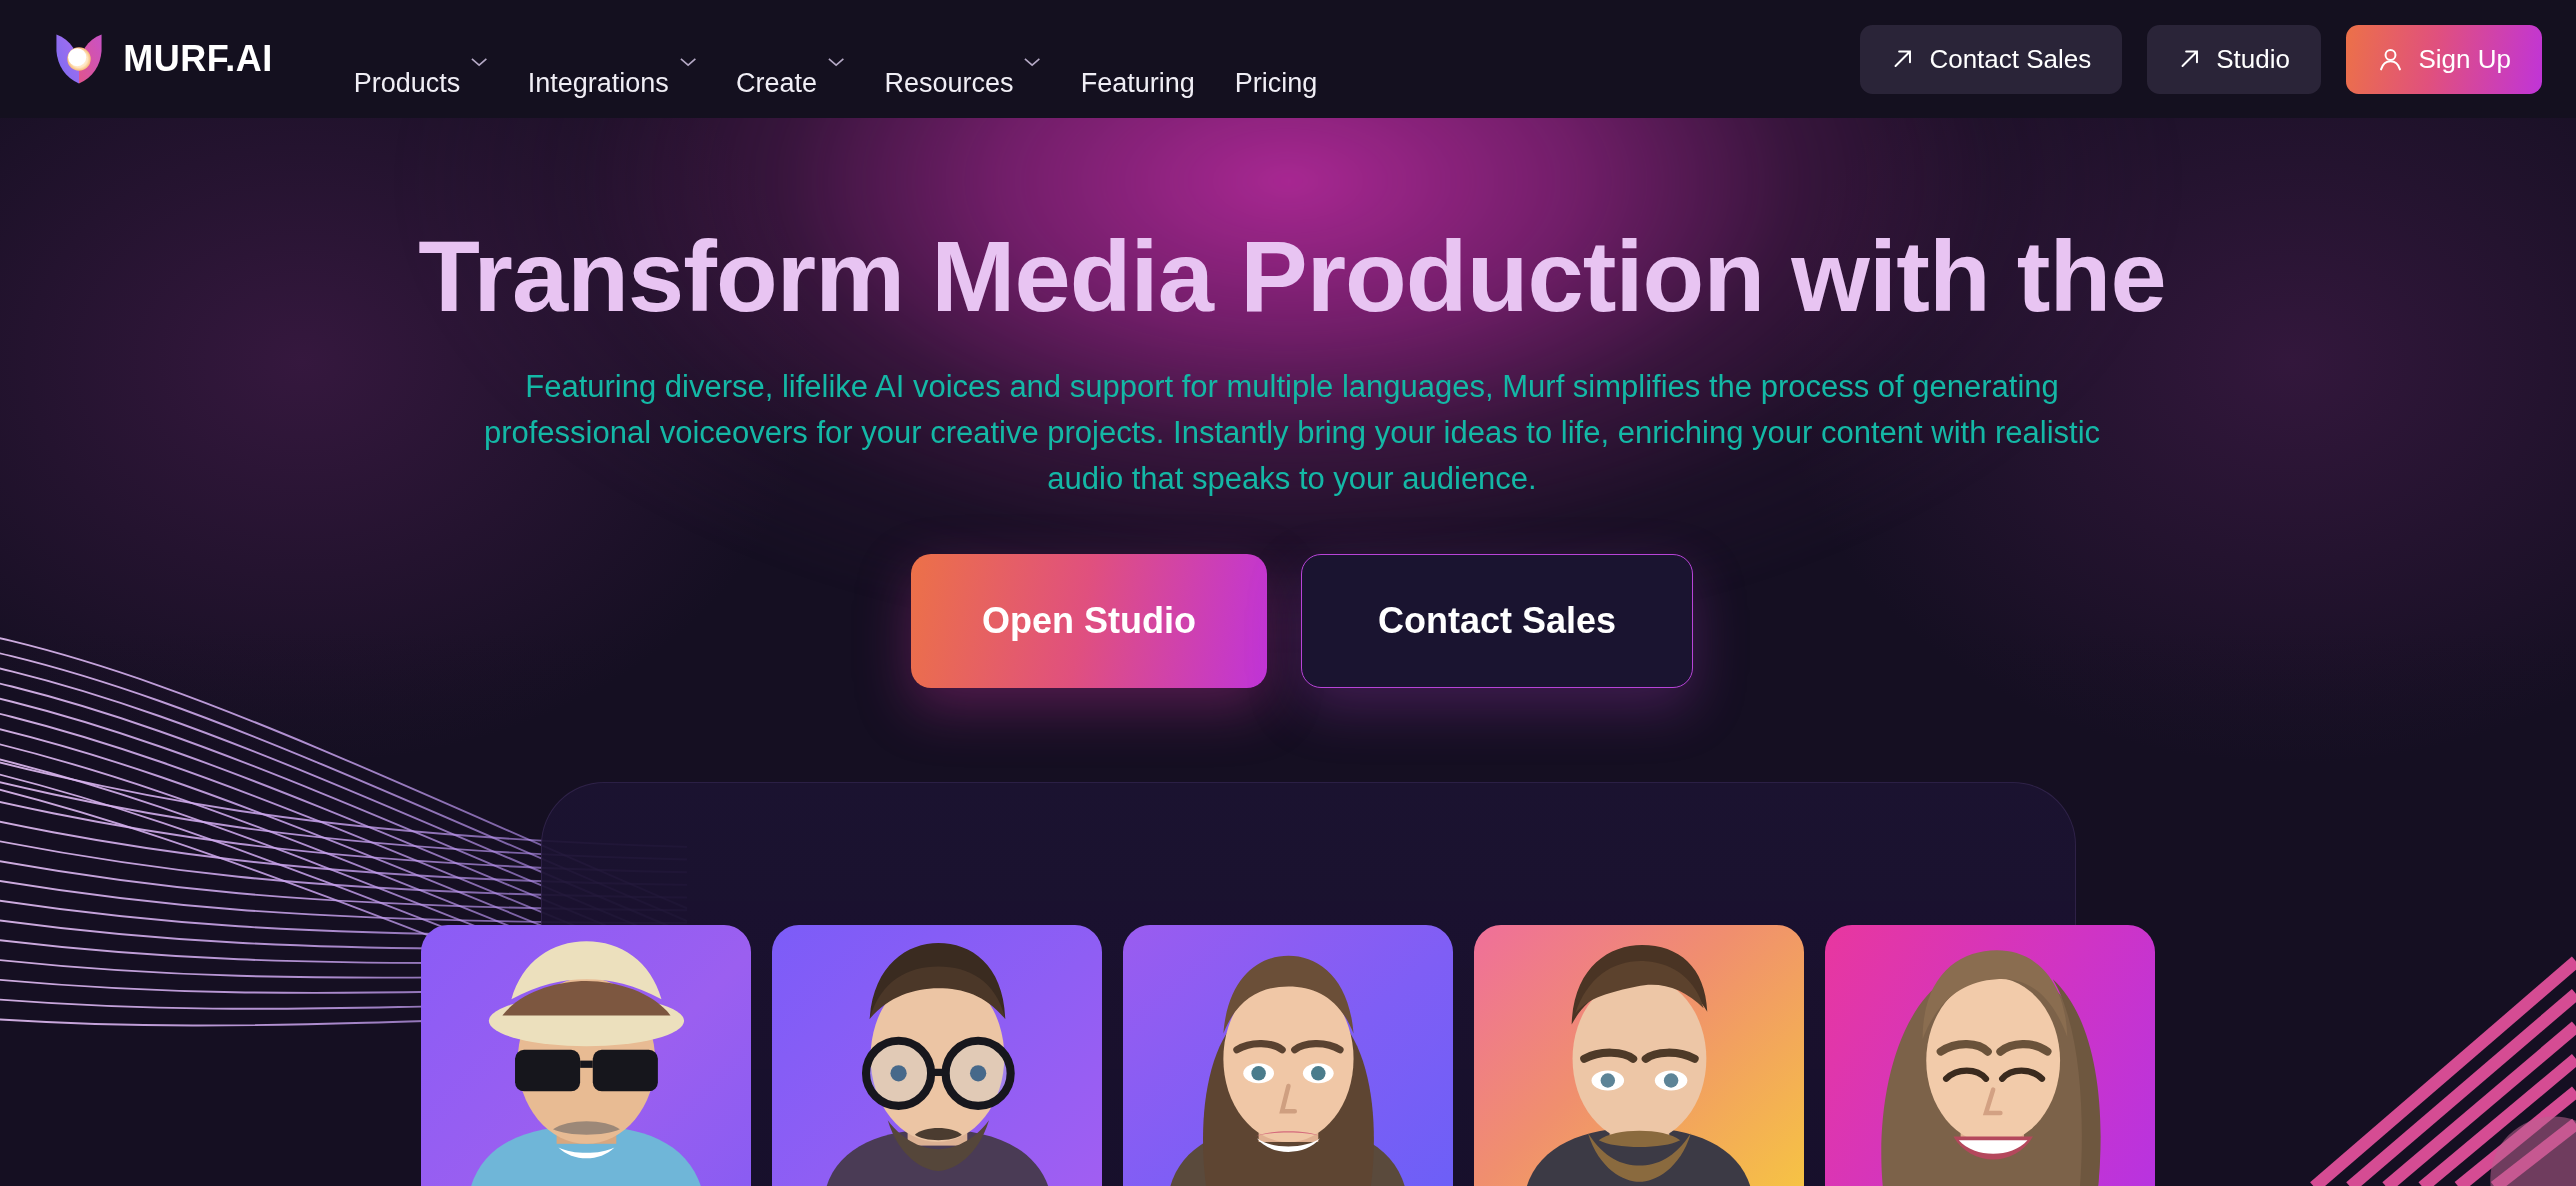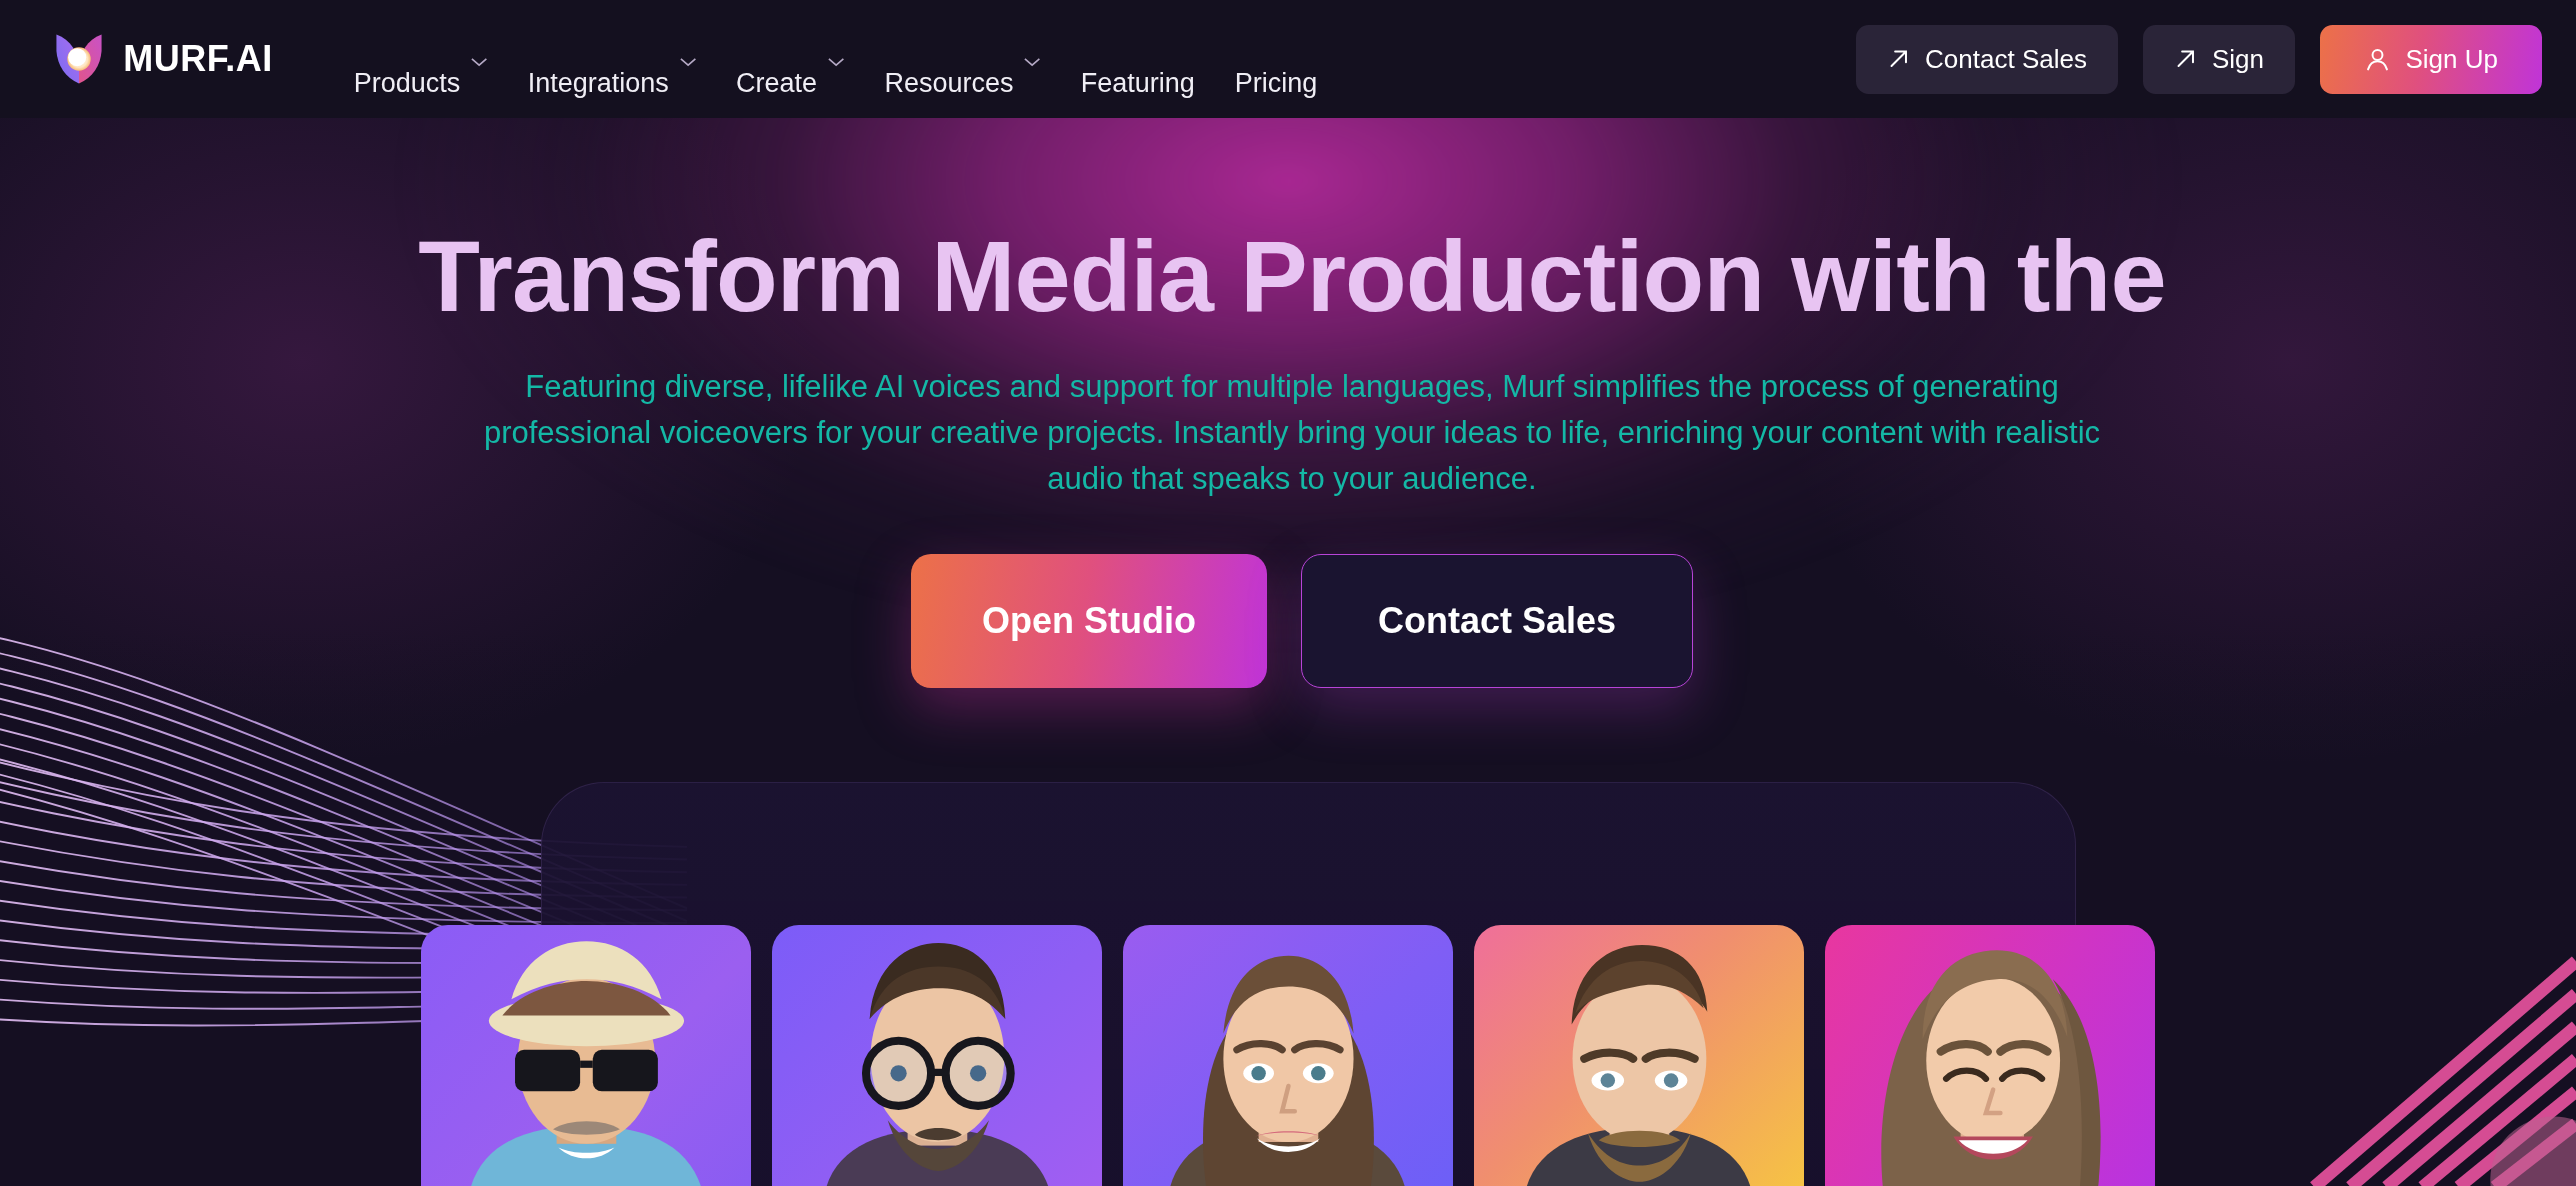--- a/index.html
+++ b/index.html
@@ -41,21 +41,21 @@
     display:flex; align-items:center; gap:25px;
   }
   .btn-ghost {
     display:flex; align-items:center; gap:14.5px;
     height:69px; padding:0 31px;
     background:#2a2438; border-radius:12.6px;
     color:#ffffff; font-size:26px; cursor:pointer; white-space:nowrap;
   }
   .btn-signup {
     display:flex; align-items:center; gap:14.5px;
-    height:69px; padding:0 44px;
+    height:69px; padding:0 31px;
     border-radius:12.6px;
     background:linear-gradient(100deg,#ec7148 0%,#e0507e 45%,#c034d8 100%);
     color:#ffffff; font-size:26px; cursor:pointer; white-space:nowrap;
   }
   .arrow-ic { width:23.5px; height:23.5px; flex:0 0 auto; }
   .user-ic { width:27px; height:27px; flex:0 0 auto; }
 
   
   .hero-bg {
     position:absolute; top:118px; left:0; width:2576px; height:1069px;
@@ -289,21 +289,21 @@
       <div class="btn-ghost">
         <svg class="arrow-ic" viewBox="0 0 26 26">
           <path d="M5,21 L21,5 M9,5 L21,5 L21,17" stroke="#ffffff" stroke-width="2.2" fill="none" stroke-linecap="round"></path>
         </svg>
         <span>Contact Sales</span>
       </div>
       <div class="btn-ghost">
         <svg class="arrow-ic" viewBox="0 0 26 26">
           <path d="M5,21 L21,5 M9,5 L21,5 L21,17" stroke="#ffffff" stroke-width="2.2" fill="none" stroke-linecap="round"></path>
         </svg>
-        <span>Sign</span>
+        <span>Studio</span>
       </div>
       <div class="btn-signup">
         <svg class="user-ic" viewBox="0 0 30 30">
           <circle cx="15" cy="10" r="5.5" stroke="#ffffff" stroke-width="2.2" fill="none"></circle>
           <path d="M4.5,26 C6.5,19.5 11,17 15,17 C19,17 23.5,19.5 25.5,26" stroke="#ffffff" stroke-width="2.2" fill="none" stroke-linecap="round"></path>
         </svg>
         <span>Sign Up</span>
       </div>
     </div>
   </div>

